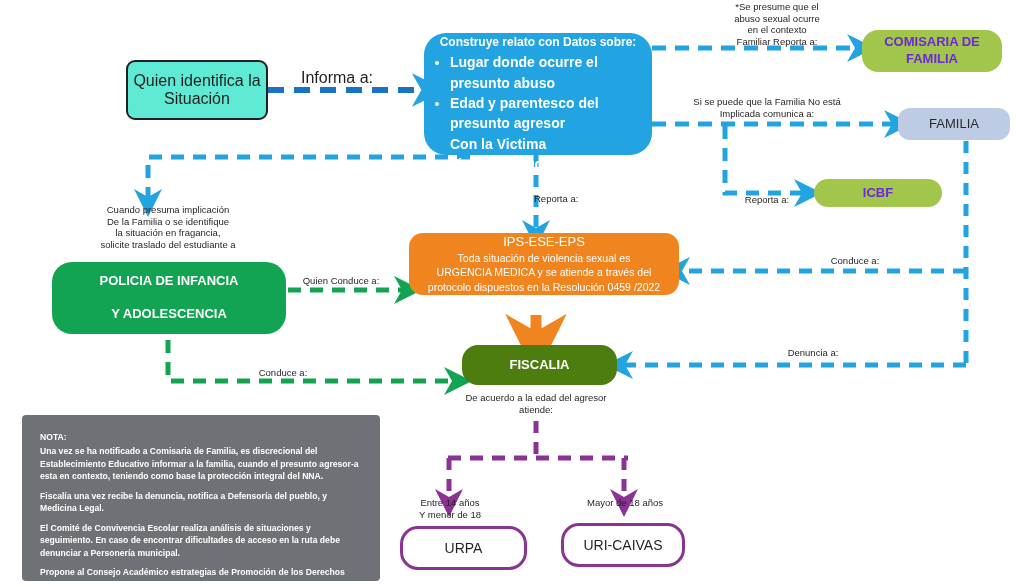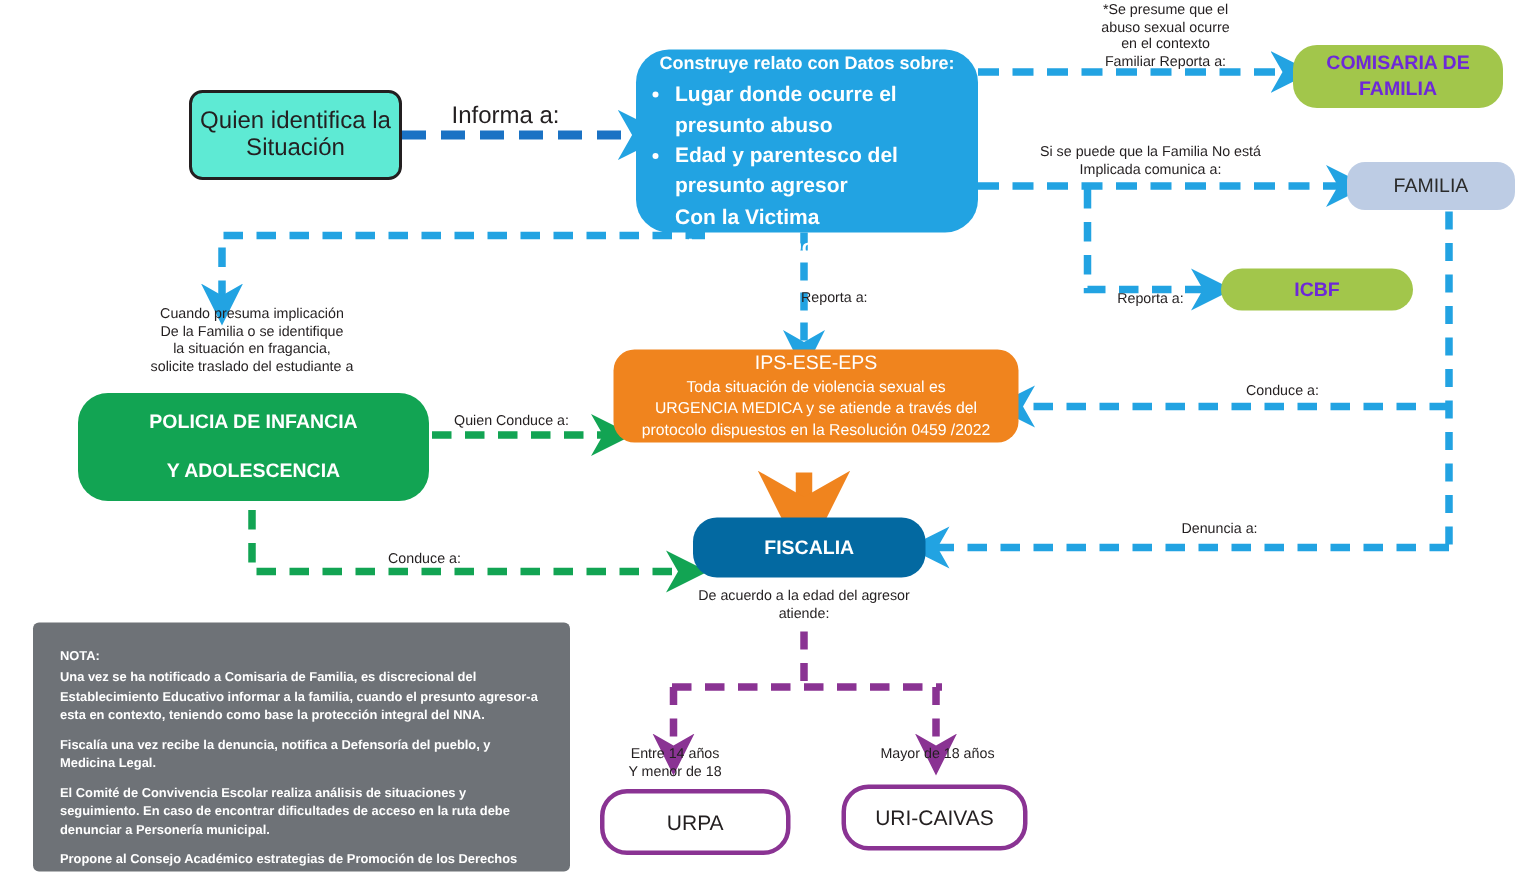--- a/index.html
+++ b/index.html
@@ -11,21 +11,21 @@
   .node{position:absolute;box-sizing:border-box;display:flex;flex-direction:column;
         align-items:center;justify-content:center;text-align:center;}
   .lbl{position:absolute;text-align:center;line-height:1.22;color:#231f20;}
 
   
   .n-blue{background:#22A3E2;border-radius:22px;color:#fff;}
   .n-green-lt{background:#A2C64B;border-radius:16px;color:#6d28d9;font-weight:bold;}
   .n-family{background:#BDCCE4;border-radius:12px;color:#2a2a2a;}
   .n-green{background:#12A453;border-radius:20px;color:#fff;font-weight:bold;}
   .n-orange{background:#F0841E;border-radius:14px;color:#fff;}
-  .n-purple{background:#0369a1;border-radius:16px;color:#fff;font-weight:bold;}
+  .n-purple{background:#4d7c0f;border-radius:16px;color:#fff;font-weight:bold;}
   .n-outline{background:#5eead4;border:2px solid #231f20;border-radius:9px;color:#231f20;}
   .n-purple-out{background:#fff;border:3px solid #8A3393;border-radius:18px;color:#231f20;}
   .n-note{background:#6E7277;border-radius:4px;color:#fff;align-items:flex-start;
           justify-content:flex-start;text-align:left;}
 
   .title-blue{font-size:15px;font-weight:bold;letter-spacing:.2px;margin-bottom:3px;}
   .sub-blue{font-size:12px;font-weight:bold;line-height:1.45;}
   .bullets{list-style:disc;margin:1px 0 0 0;padding-left:20px;text-align:left;
            font-size:14px;font-weight:bold;line-height:1.45;}
   .bullets li{margin:0;}

